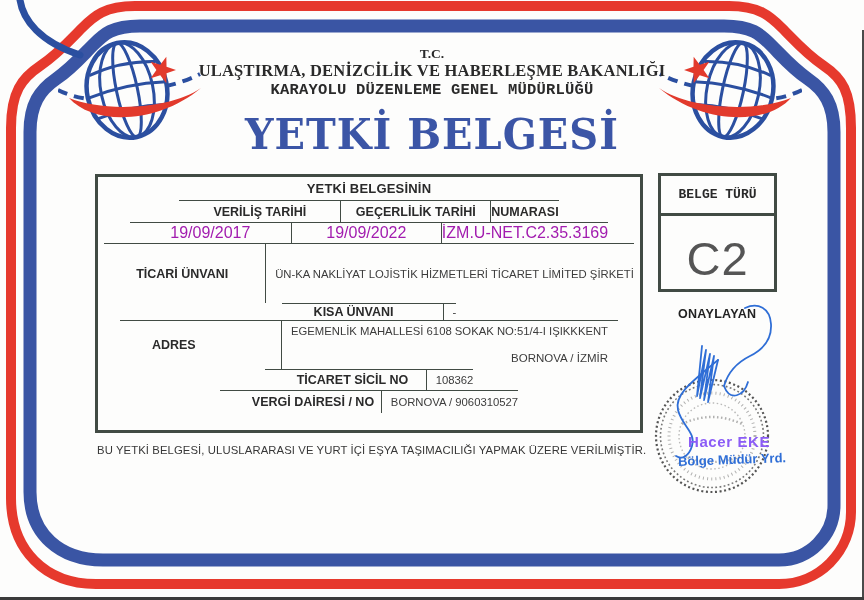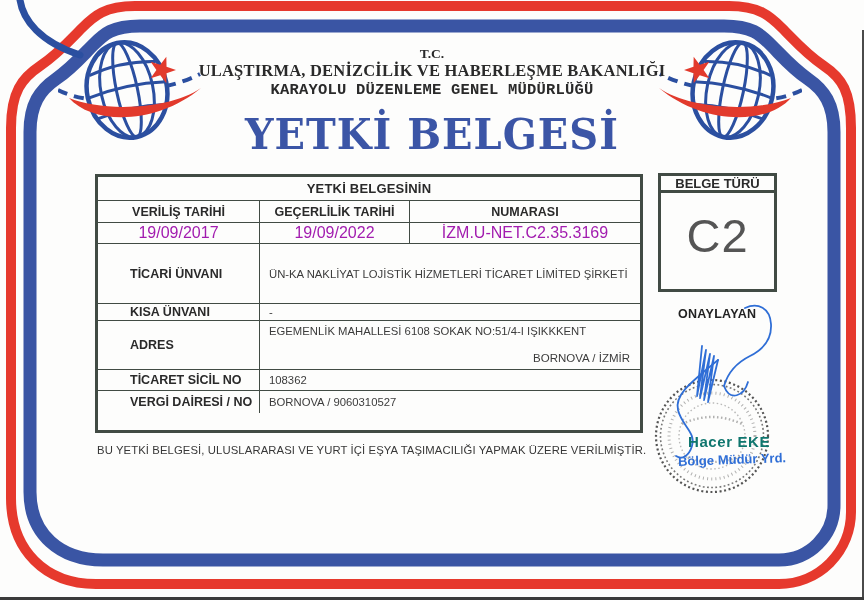--- a/index.html
+++ b/index.html
@@ -17,21 +17,21 @@
           font-weight:bold;font-size:13.5px;}
   .hdr-min{left:0;right:0;top:61px;text-align:center;font-family:"Liberation Serif",serif;
           font-weight:bold;font-size:16.5px;letter-spacing:.2px;}
   .hdr-dir{left:0;right:0;top:81px;text-align:center;font-family:Liberation Mono, monospace;
           font-weight:bold;font-size:15.5px;letter-spacing:.2px;}
   .doc-title{left:0;right:0;top:110px;text-align:center;font-family:"DejaVu Serif",serif;
           font-weight:bold;font-size:40px;letter-spacing:1px;color:#3b55a6;transform:scaleY(1.06);}
 
   
   .tbl{left:95px;top:174px;width:548px;height:259px;border:3px solid #414b44;
-       box-sizing:border-box;display:flex;flex-direction:column;background:#fff0;}
+       box-sizing:border-box;display:flex;flex-direction:column;background:#fff0;align-items:center;}
   .trow{display:flex;box-sizing:border-box;align-items:stretch;}
   .trow + .trow{border-top:1.5px solid #414b44;}
   .sec-title{justify-content:center;align-items:center;font-weight:bold;font-size:13px;
        letter-spacing:.2px;}
   .r1{height:23px;}.r2{height:22px;}.r3{height:21px;}.r4{height:17px;font-size:12.5px;}
   .r5{height:60px;}.r6{height:17px;}.r7{height:49px;}.r8{height:21px;}.r9{height:23px;}
   .cell{box-sizing:border-box;display:flex;align-items:center;justify-content:center;}
   .c1{width:162px;border-right:1.5px solid #414b44;}
   .c2{width:150px;border-right:1.5px solid #414b44;}
   .c3{flex:1;}
@@ -43,27 +43,27 @@
        font-size:11.3px;color:#3c3c3c;}
   .val-adres{flex:1;display:flex;flex-direction:column;justify-content:space-between;
        box-sizing:border-box;font-size:11.3px;color:#3c3c3c;padding:4px 10px 5px 9px;}
   .val-adres .l2{align-self:flex-end;font-size:11.5px;}
 
   .note{left:97px;top:444px;font-size:11.3px;color:#383838;letter-spacing:.1px;}
 
   
   .belge-box{left:658px;top:173px;width:119px;height:119px;border:3px solid #414b44;
        box-sizing:border-box;background:#fff0;}
-  .belge-head{height:17px;border-bottom:3px solid #414b44;display:flex;align-items:center;
-       justify-content:center;font-weight:bold;font-size:13px;box-sizing:border-box;}
+  .belge-head{height:40px;border-bottom:3px solid #414b44;display:flex;align-items:center;
+       justify-content:center;font-weight:bold;font-size:13px;box-sizing:border-box;font-family:Liberation Mono, monospace;}
   .belge-code{height:84px;display:flex;align-items:center;justify-content:center;
        font-size:47px;color:#555;letter-spacing:1px;}
 
   .onaylayan{left:678px;top:307px;font-weight:bold;font-size:12.5px;letter-spacing:.3px;color:#222;}
-  .approver-name{left:688px;top:433px;font-weight:bold;font-size:15px;letter-spacing:.6px;color:#0f766e;}
+  .approver-name{left:688px;top:433px;font-weight:bold;font-size:15px;letter-spacing:.6px;color:#8b5cf6;}
   .approver-role{left:678px;top:452px;font-weight:bold;font-size:13px;color:#2f6ed6;transform:rotate(-2deg);}
 </style>
 </head>
 <body>
 
 <div class="page">
 
   <svg class="abs" style="left:0;top:0;" width="864" height="600" viewBox="0 0 864 600">
     <path fill="none" stroke="#e6392d" stroke-width="10" d="M 135 6 L 729 6 C 759 6 770 16 782 28 C 794 40 806 54 824 66 C 842 78 851 92 851 128
          L 851 512 A 72 72 0 0 1 779 584 L 96 584 C 45 584 11 550 11 498 L 11 128

